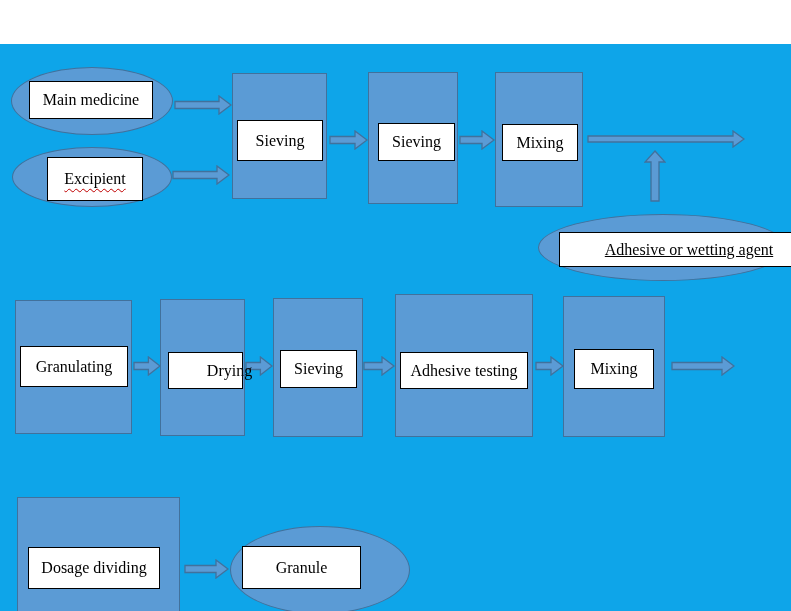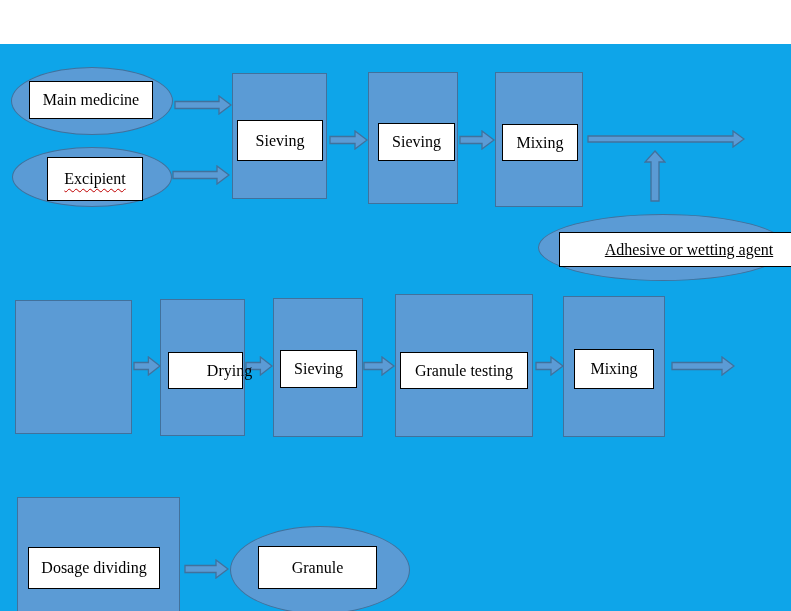--- a/index.html
+++ b/index.html
@@ -98,20 +98,23 @@
   <svg class="arrow" width="22" height="52" style="left:644px; top:106px;">
       <polygon points="11,1 21,12 15,12 15,51 7,51 7,12 1,12" fill="#5b9bd5" stroke="#41719c" stroke-width="1.3" stroke-linejoin="miter"></polygon>
     </svg>
 
   <div class="ellipse" style="left:538px; top:170px; width:250px; height:67px;"></div>
   <div class="shape-label" style="left:559px; top:188px; width:260px; height:35px;text-decoration:underline;">
     <span>Adhesive or wetting agent</span>
   </div>
 
   <div class="blue-box" style="left:15px; top:256px; width:117px; height:134px;"></div>
+  <div class="shape-label" style="left:20px; top:302px; width:108px; height:41px;">
+    <span>Granulating</span>
+  </div>
 
   <svg class="arrow" width="28" height="20" style="left:133px; top:312px;">
       <polygon points="1,6.5 15.4,6.5 15.4,1 27,10 15.4,19 15.4,13.5 1,13.5" fill="#5b9bd5" stroke="#41719c" stroke-width="1.3" stroke-linejoin="miter"></polygon>
     </svg>
 
   <div class="blue-box" style="left:160px; top:255px; width:85px; height:137px;"></div>
   <div class="shape-label" style="left:168px; top:308px; width:75px; height:37px;padding-left:48px;">
     <span>Drying</span>
   </div>
 
@@ -123,21 +126,21 @@
   <div class="shape-label" style="left:280px; top:306px; width:77px; height:38px;">
     <span>Sieving</span>
   </div>
 
   <svg class="arrow" width="32" height="20" style="left:363px; top:312px;">
       <polygon points="1,6.5 19,6.5 19,1 31,10 19,19 19,13.5 1,13.5" fill="#5b9bd5" stroke="#41719c" stroke-width="1.3" stroke-linejoin="miter"></polygon>
     </svg>
 
   <div class="blue-box" style="left:395px; top:250px; width:138px; height:143px;"></div>
   <div class="shape-label" style="left:400px; top:308px; width:128px; height:37px;">
-    <span>Granule testing</span>
+    <span>Adhesive testing</span>
   </div>
 
   <svg class="arrow" width="29" height="20" style="left:535px; top:312px;">
       <polygon points="1,6.5 16,6.5 16,1 28,10 16,19 16,13.5 1,13.5" fill="#5b9bd5" stroke="#41719c" stroke-width="1.3" stroke-linejoin="miter"></polygon>
     </svg>
 
   <div class="blue-box" style="left:563px; top:252px; width:102px; height:141px;"></div>
   <div class="shape-label" style="left:574px; top:305px; width:80px; height:40px;">
     <span>Mixing</span>
   </div>
@@ -149,17 +152,17 @@
   <div class="blue-box" style="left:17px; top:453px; width:163px; height:150px;"></div>
   <div class="shape-label" style="left:28px; top:503px; width:132px; height:42px;">
     <span>Dosage dividing</span>
   </div>
 
   <svg class="arrow" width="45" height="20" style="left:184px; top:515px;">
       <polygon points="1,6.5 32,6.5 32,1 44,10 32,19 32,13.5 1,13.5" fill="#5b9bd5" stroke="#41719c" stroke-width="1.3" stroke-linejoin="miter"></polygon>
     </svg>
 
   <div class="ellipse" style="left:230px; top:482px; width:180px; height:88px;"></div>
-  <div class="shape-label" style="left:258px; top:502px; width:119px; height:43px;">
+  <div class="shape-label" style="left:242px; top:502px; width:119px; height:43px;">
     <span>Granule</span>
   </div>
 
 </div>
 
 </body></html>

